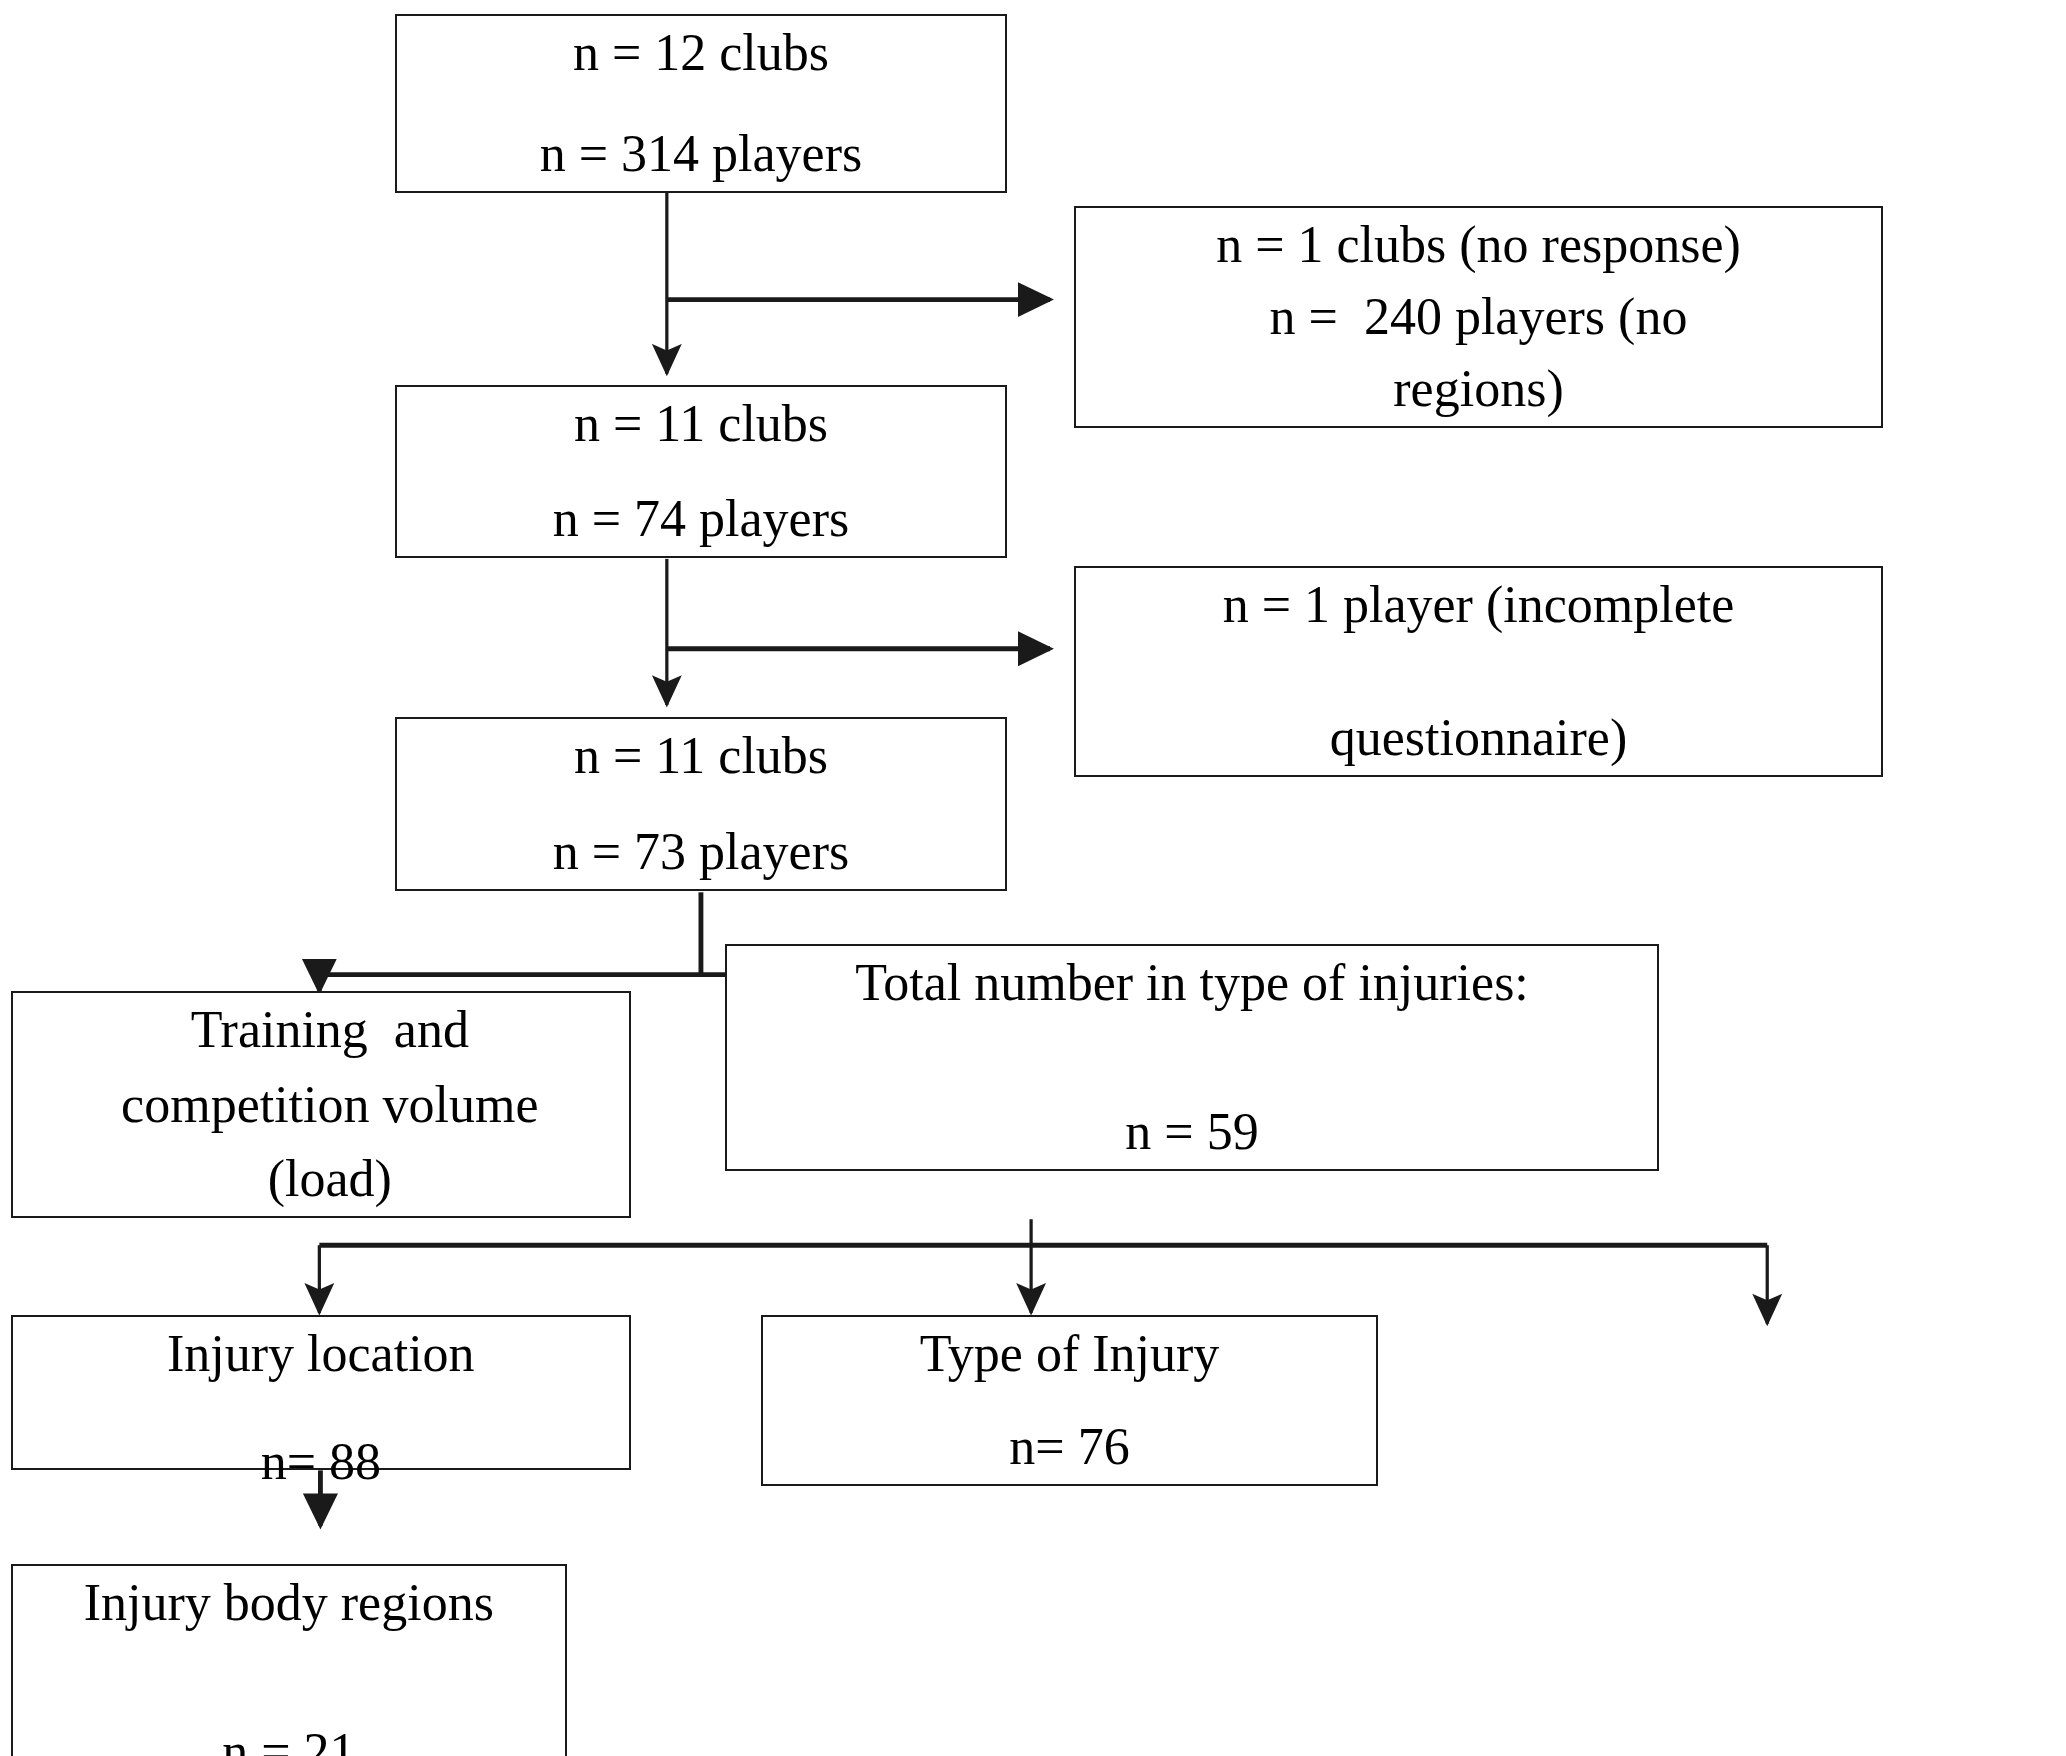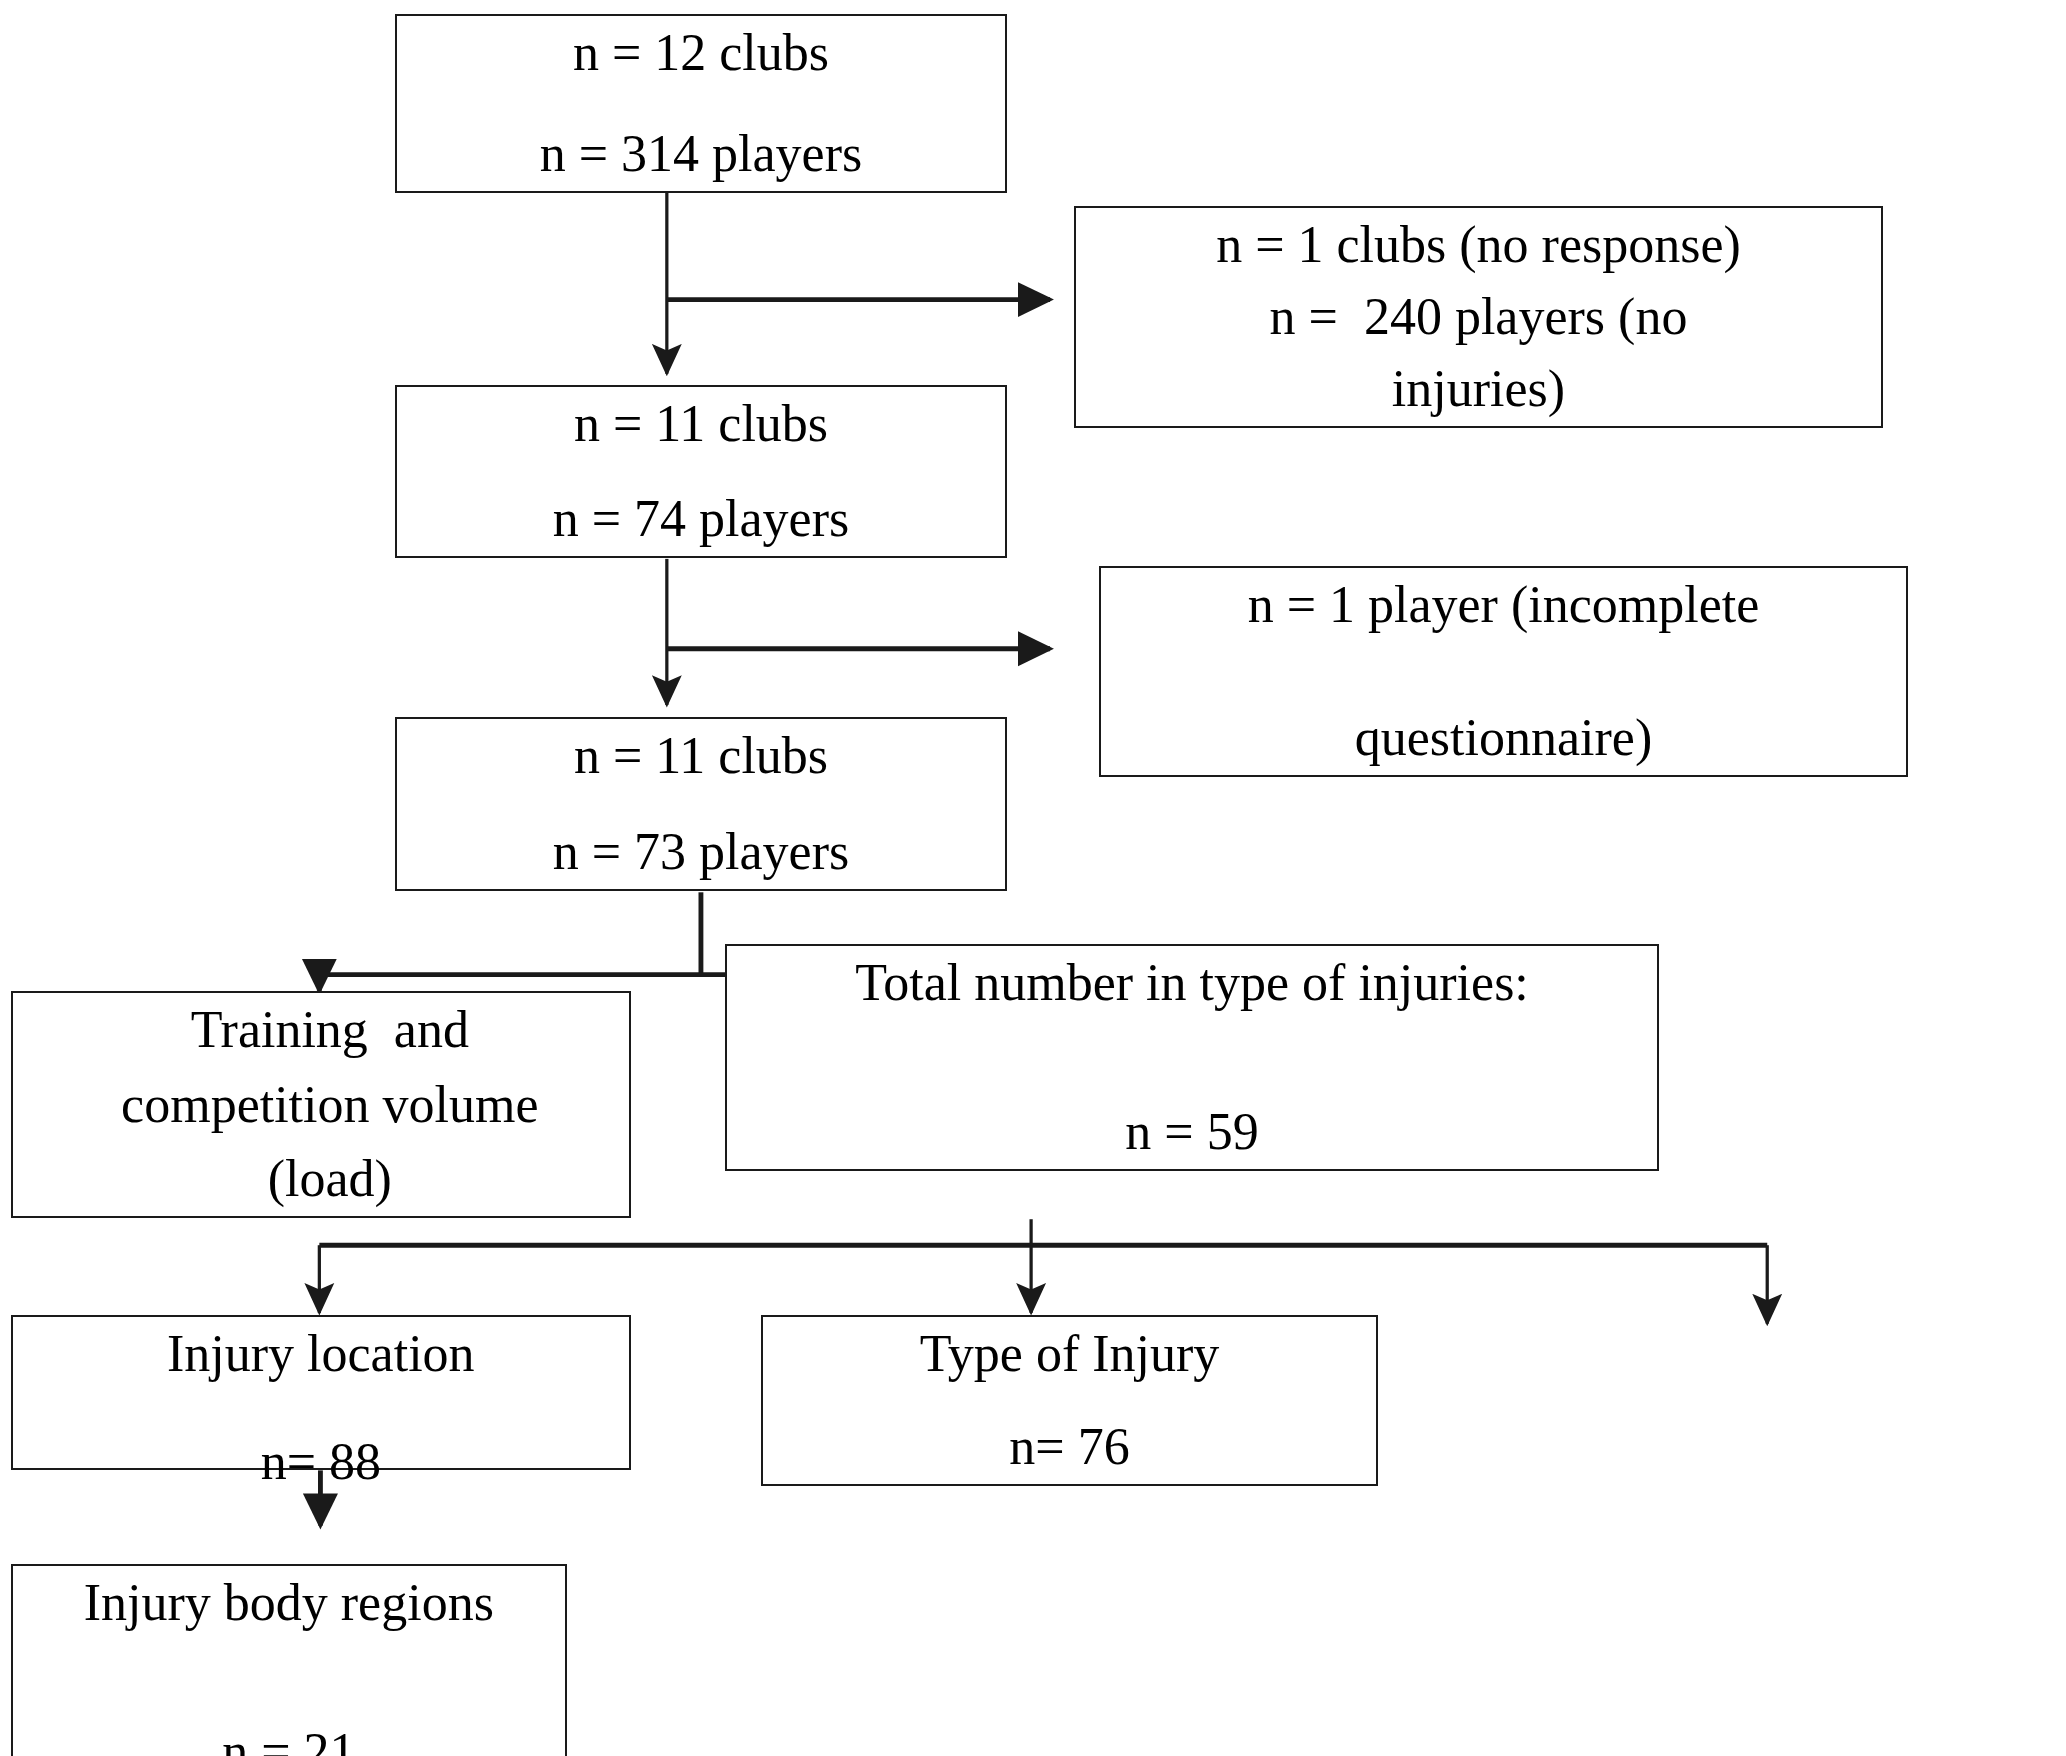--- a/index.html
+++ b/index.html
@@ -92,29 +92,29 @@
   </svg>
 
   <div class="fc-box" style="left:395px; top:13.5px; width:612px; height:179px;">
     <span class="line">n = 12 clubs</span>
     <span class="line">n = 314 players</span>
   </div>
 
   <div class="fc-box" style="left:1074px; top:206px; width:809px; height:222px;">
     <span class="line">n = 1 clubs (no response)</span>
     <span class="line">n =  240 players (no</span>
-    <span class="line">injuries)</span>
+    <span class="line">regions)</span>
   </div>
 
   <div class="fc-box" style="left:395px; top:385px; width:612px; height:173px;">
     <span class="line">n = 11 clubs</span>
     <span class="line">n = 74 players</span>
   </div>
 
-  <div class="fc-box" style="left:1099px; top:566px; width:809px; height:211px;">
+  <div class="fc-box" style="left:1074px; top:566px; width:809px; height:211px;">
     <span class="line">n = 1 player (incomplete</span>
     <span class="line">questionnaire)</span>
   </div>
 
   <div class="fc-box" style="left:395px; top:717px; width:612px; height:174px;">
     <span class="line">n = 11 clubs</span>
     <span class="line">n = 73 players</span>
   </div>
 
   <div class="fc-box" style="left:10.8px; top:991px; width:620px; height:227px;padding-left:31px;">

